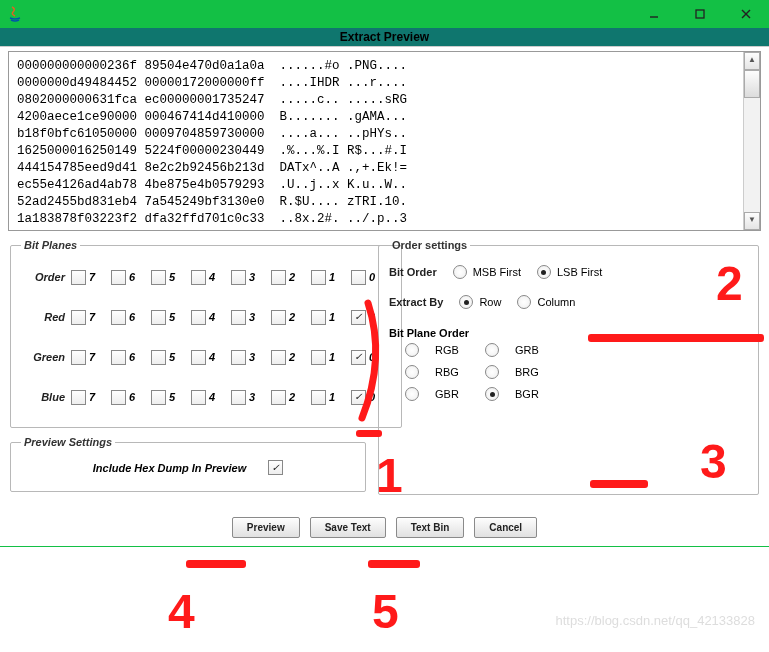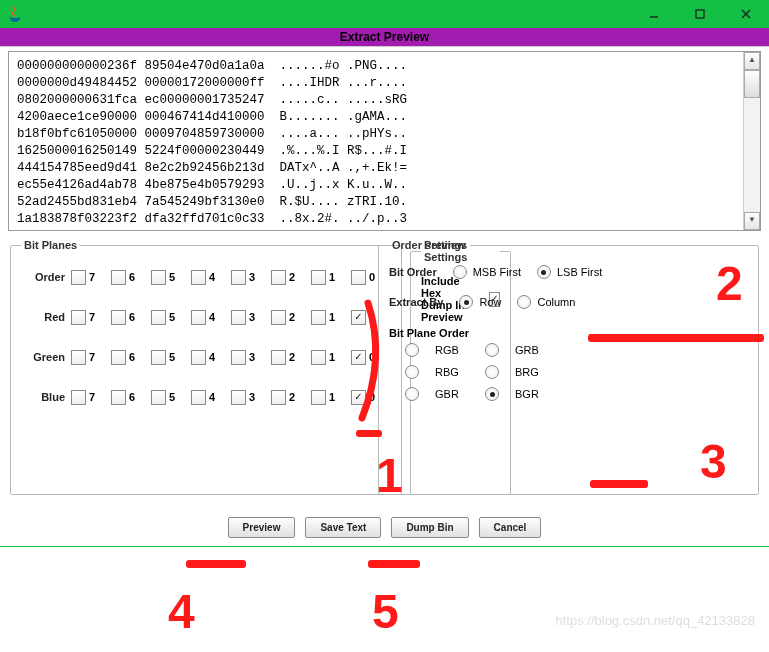--- a/index.html
+++ b/index.html
@@ -31,21 +31,21 @@
   .winbtn {
     width: 46px;
     height: 28px;
     display: flex;
     align-items: center;
     justify-content: center;
     font-size: 12px;
     color: #222;
   }
   .subtitle {
-    background: #a21caf;
+    background: #0f766e;
     text-align: center;
     font-weight: bold;
     font-size: 12px;
     border-bottom: 1px solid #ccc;
     padding: 2px 12px;
   }
   .preview-box {
     border: 1px solid #999;
     background: #fff;
     margin: 4px 8px 0 8px;
@@ -87,21 +87,21 @@
     right: 0;
     height: 26px;
     background: linear-gradient(#fdfdfd, #dcdcdc);
     border: 1px solid #aaa;
   }
   .panels {
     display: flex;
     margin: 8px 10px 0 10px;
     gap: 12px;
   }
-  .left-col { width: 356px; display: flex; gap: 8px; }
+  .left-col { width: 356px; display: flex; flex-direction: column; gap: 8px; font-style: italic; }
   .right-col { flex: 1; }
   fieldset {
     border: 1px solid #b8b8b8;
     border-radius: 2px;
     padding: 6px 10px 10px 10px;
     margin: 0;
   }
   legend {
     font-size: 11px;
     font-weight: bold;
@@ -488,21 +488,21 @@
             <span>BGR</span>
           </div>
         </div>
     </fieldset>
   </div>
 </div>
 
 <div class="btn-row">
   <div class="btn">Preview</div>
   <div class="btn">Save Text</div>
-  <div class="btn">Dump Bin</div>
+  <div class="btn">Text Bin</div>
   <div class="btn">Cancel</div>
 </div>
 
 <hr class="hr-green">
 
 <div class="watermark">https://blog.csdn.net/qq_42133828</div>
 
 <svg class="anno" style="left:348px; top:298px" width="50" height="130">
   <path d="M20 5 Q38 60 14 120" stroke="#ff1a1a" stroke-width="7" fill="none" stroke-linecap="round"></path>
 </svg>

